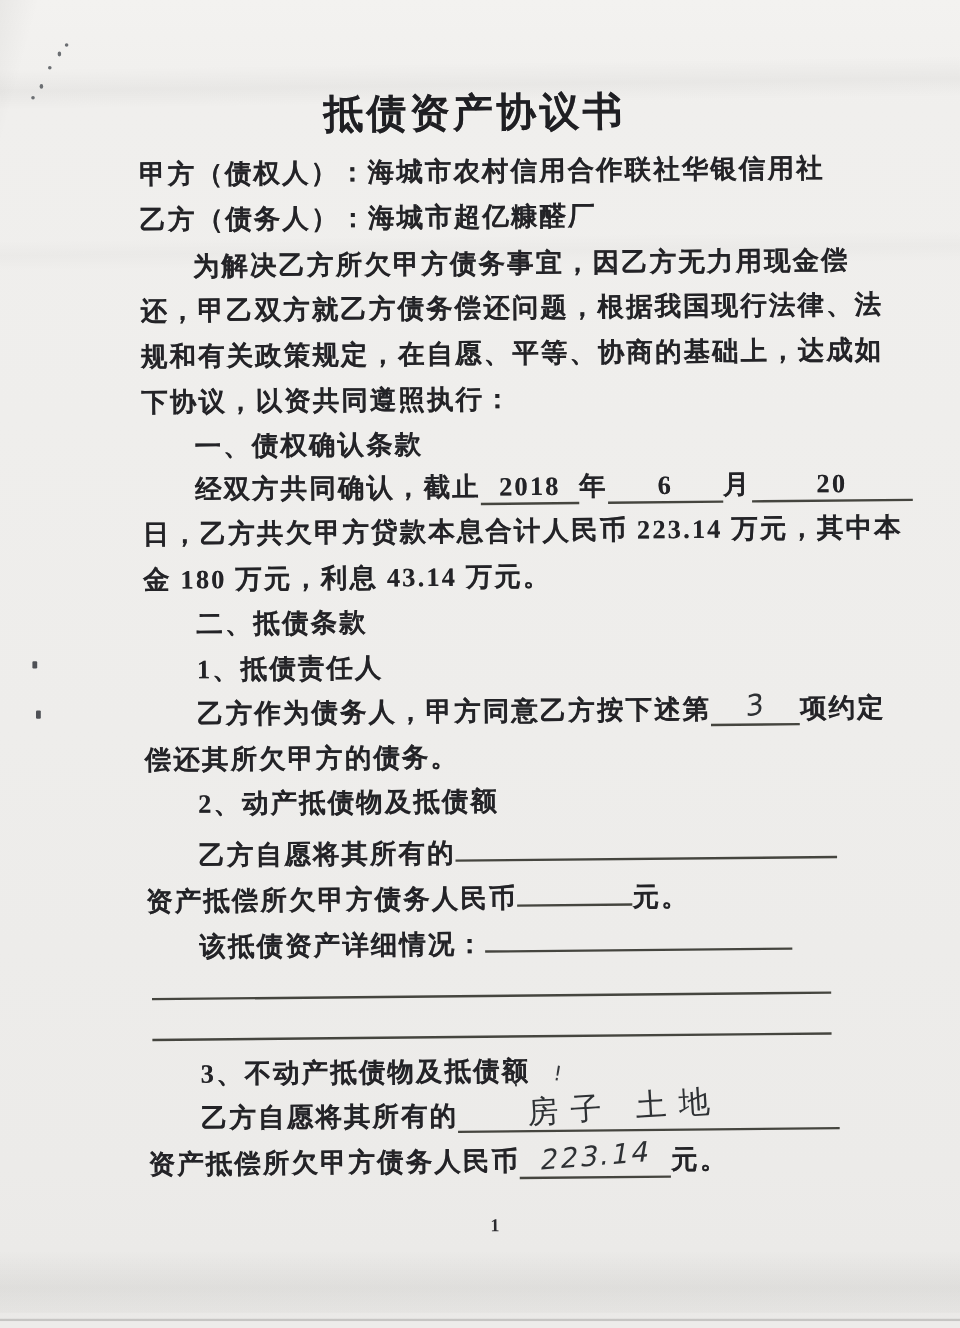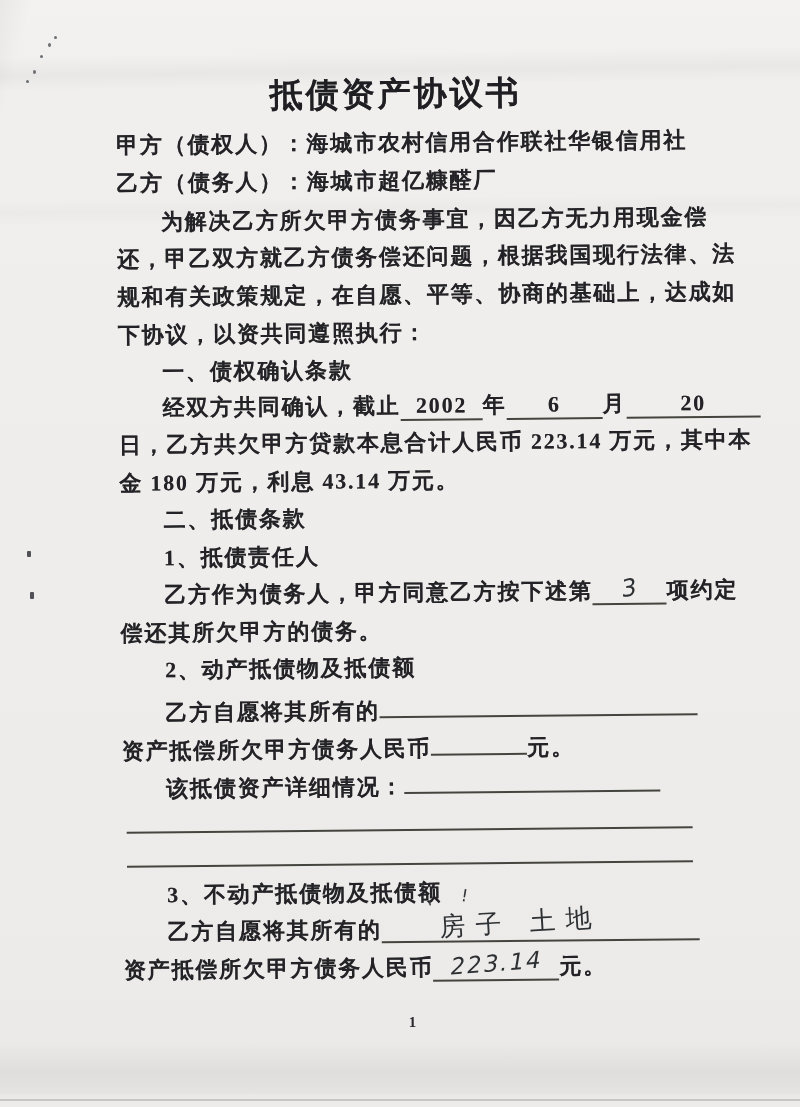--- a/index.html
+++ b/index.html
@@ -112,21 +112,21 @@
   <div class="ln" style="top:166px;">乙方（债务人）：海城市超亿糠醛厂</div>
 
   <div class="ln ind" style="top:205px;">为解决乙方所欠甲方债务事宜，因乙方无力用现金偿</div>
   <div class="ln" style="top:242px;">还，甲乙双方就乙方债务偿还问题，根据我国现行法律、法</div>
   <div class="ln" style="top:280px;">规和有关政策规定，在自愿、平等、协商的基础上，达成如</div>
   <div class="ln" style="top:318px;">下协议，以资共同遵照执行：</div>
 
   <div class="ln ind" style="top:355px;">一、债权确认条款</div>
 
   <div class="ln ind" style="top:391px;">
-    <span>经双方共同确认，截止</span><span class="blank" style="width:82px;">2002</span><span>年</span><span class="blank" style="width:96px;">6</span><span>月</span><span class="blank" style="width:134px;">20</span>
+    <span>经双方共同确认，截止</span><span class="blank" style="width:82px;">2018</span><span>年</span><span class="blank" style="width:96px;">6</span><span>月</span><span class="blank" style="width:134px;">20</span>
   </div>
   <div class="ln" style="top:428px;">日，乙方共欠甲方贷款本息合计人民币 223.14 万元，其中本</div>
   <div class="ln" style="top:466px;">金 180 万元，利息 43.14 万元。</div>
 
   <div class="ln ind" style="top:503px;">二、抵债条款</div>
   <div class="ln ind" style="top:541px;">1、抵债责任人</div>
 
   <div class="ln ind" style="top:578px;">
     <span>乙方作为债务人，甲方同意乙方按下述第</span><span class="blank" style="width:74px;"><span class="hand hand-num3">3</span></span><span>项约定</span>
   </div>

